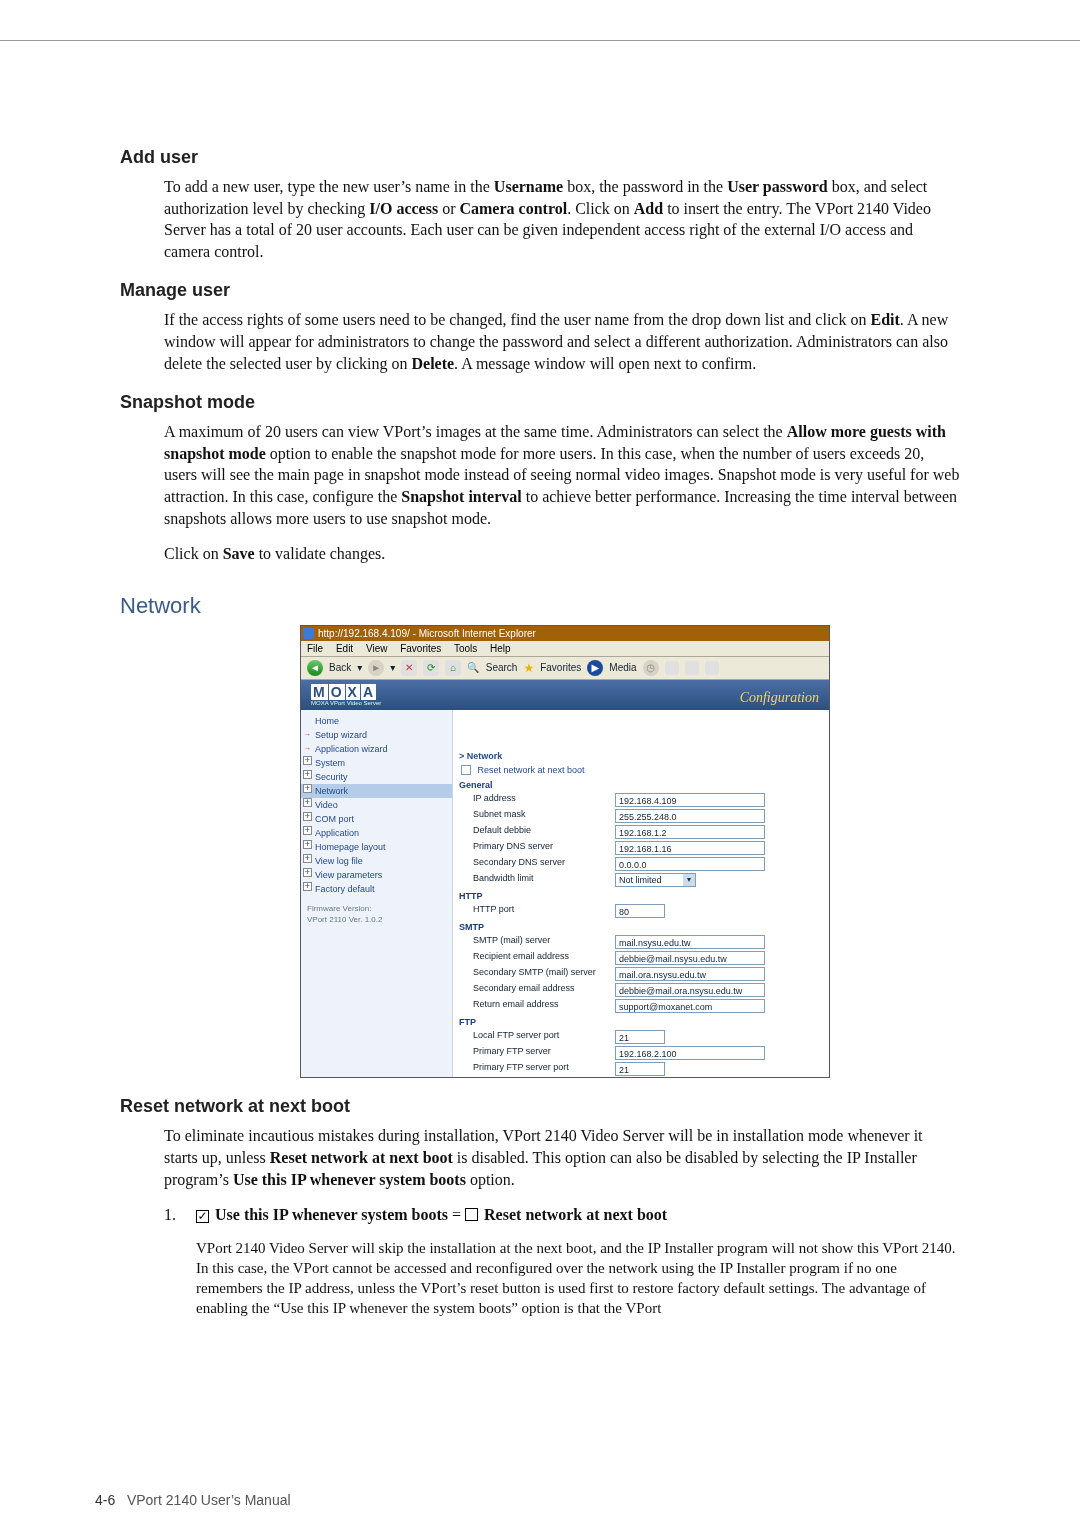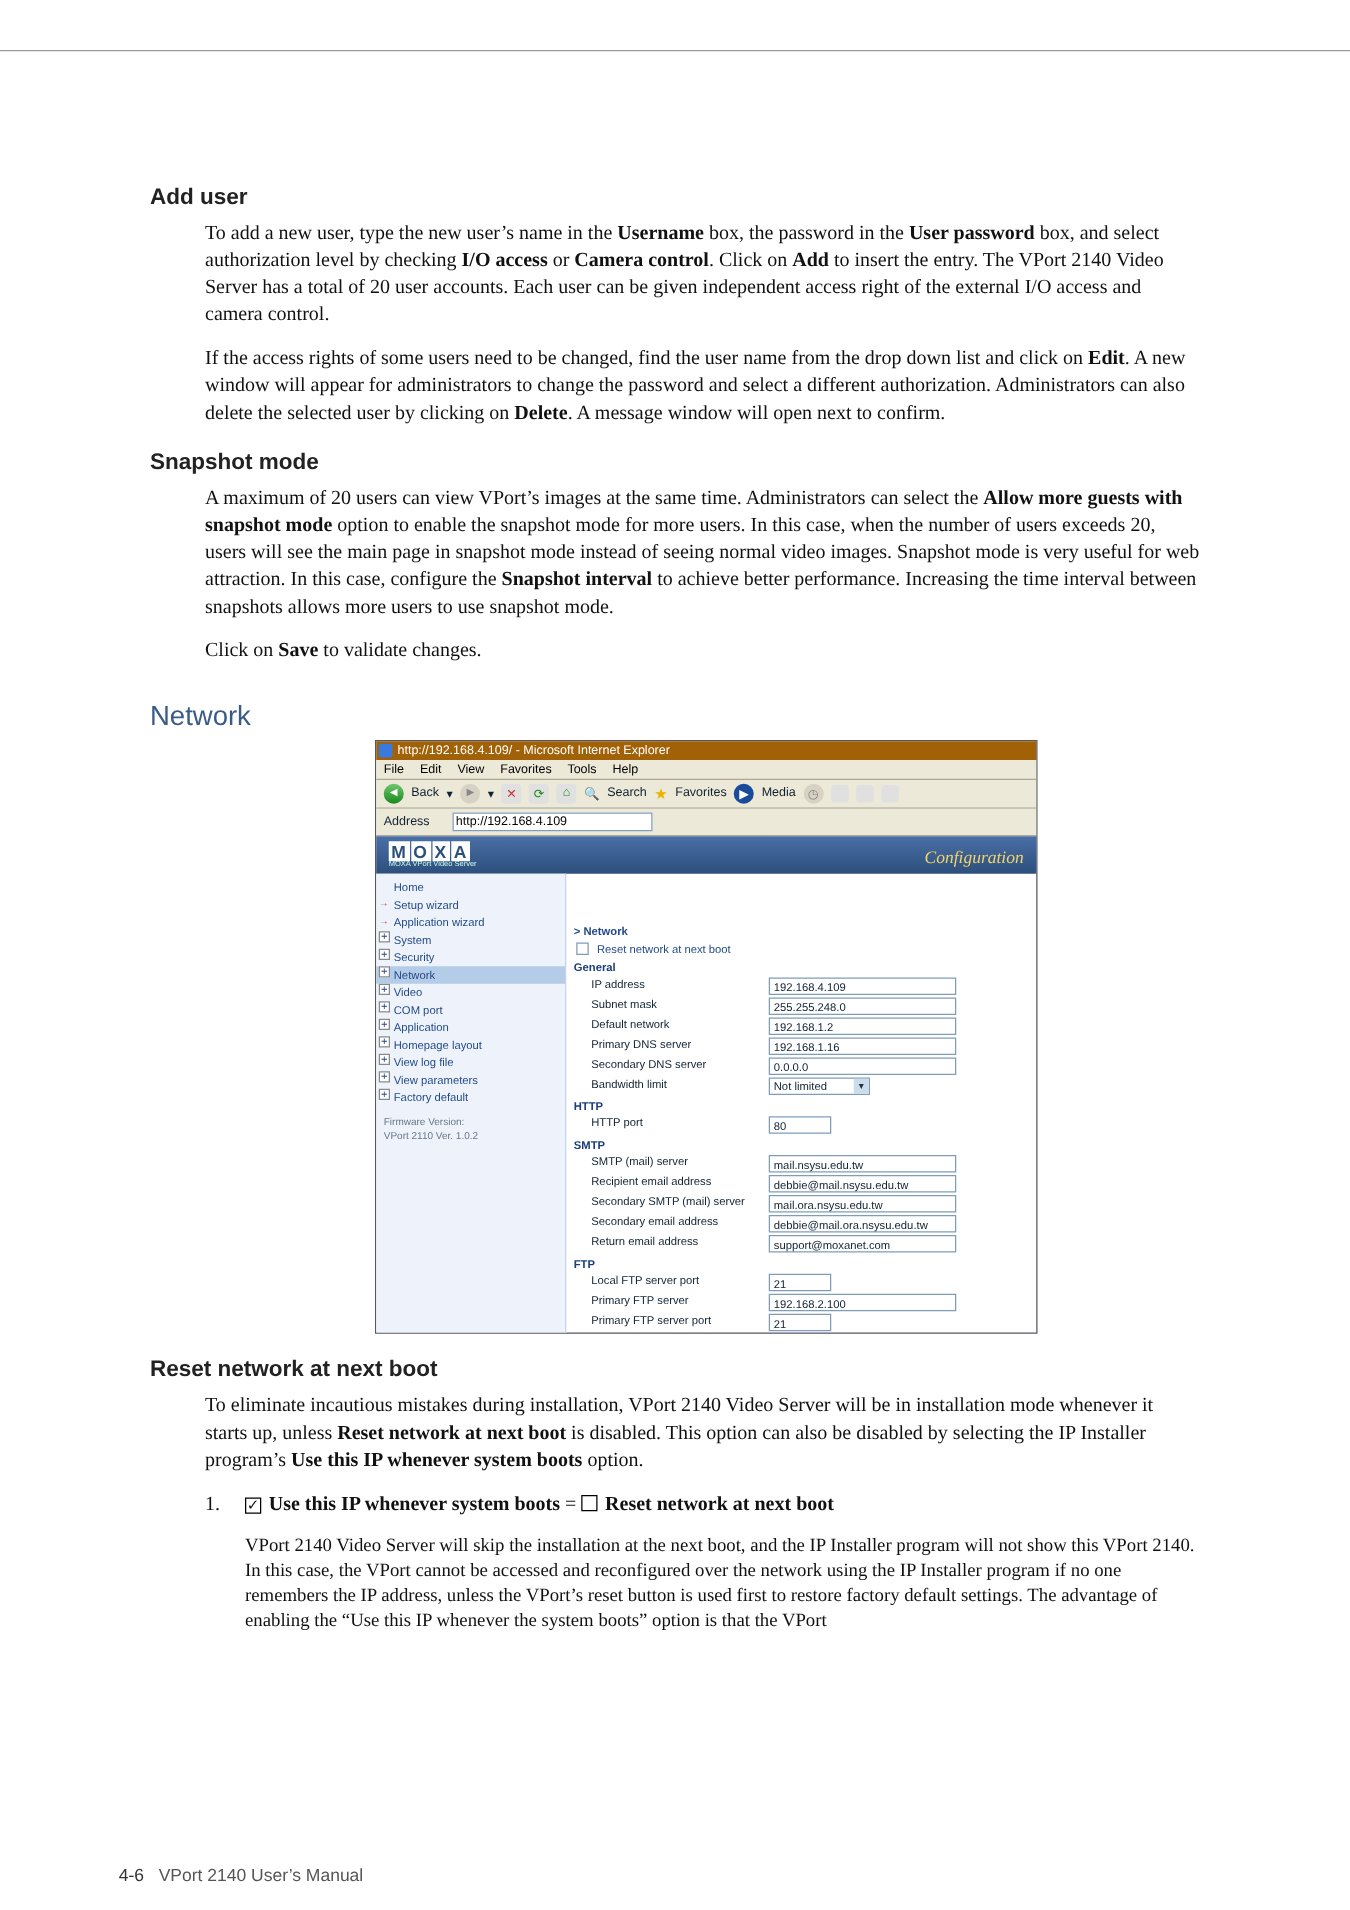--- a/index.html
+++ b/index.html
@@ -61,20 +61,21 @@
 </head>
 <body>
 
 <div class="page">
 
   <h3 class="sect">Add user</h3>
   <p class="body">
     To add a new user, type the new user’s name in the <b>Username</b> box, the password in the <b>User password</b> box, and select authorization level by checking <b>I/O access</b> or <b>Camera control</b>. Click on <b>Add</b> to insert the entry. The VPort 2140 Video Server has a total of 20 user accounts. Each user can be given independent access right of the external I/O access and camera control.
   </p>
 
+  <h3 class="sect">Manage user</h3>
   <p class="body">
     If the access rights of some users need to be changed, find the user name from the drop down list and click on <b>Edit</b>. A new window will appear for administrators to change the password and select a different authorization. Administrators can also delete the selected user by clicking on <b>Delete</b>. A message window will open next to confirm.
   </p>
 
   <h3 class="sect">Snapshot mode</h3>
   <p class="body">
     A maximum of 20 users can view VPort’s images at the same time. Administrators can select the <b>Allow more guests with snapshot mode</b> option to enable the snapshot mode for more users. In this case, when the number of users exceeds 20, users will see the main page in snapshot mode instead of seeing normal video images. Snapshot mode is very useful for web attraction. In this case, configure the <b>Snapshot interval</b> to achieve better performance. Increasing the time interval between snapshots allows more users to use snapshot mode.
   </p>
   <p class="body">
     Click on <b>Save</b> to validate changes.
@@ -108,25 +109,20 @@
       <span>Search</span>
       <span class="star">★</span>
       <span>Favorites</span>
       <span class="circ media-c">▶</span>
       <span>Media</span>
       <span class="circ fwd-c">◷</span>
       <span class="sl"></span>
       <span class="sl"></span>
       <span class="sl"></span>
     </div>
-    <div class="ie-addr">
-      <span>Address</span>
-      <span class="globe" style="width:10px;height:10px;"></span>
-      <input value="http://192.168.4.109" style="">
-    </div>
     <div class="banner">
       <div class="logo">
         <div class="m">
             <span>M</span>
             <span>O</span>
             <span>X</span>
             <span>A</span>
           </div>
         <div class="sub">MOXA VPort Video Server</div>
       </div>
@@ -159,21 +155,21 @@
         <div class="grp">General</div>
         <div class="row">
             <div class="lab">IP address</div>
             <div class="val">192.168.4.109</div>
           </div>
         <div class="row">
             <div class="lab">Subnet mask</div>
             <div class="val">255.255.248.0</div>
           </div>
         <div class="row">
-            <div class="lab">Default network</div>
+            <div class="lab">Default debbie</div>
             <div class="val">192.168.1.2</div>
           </div>
         <div class="row">
             <div class="lab">Primary DNS server</div>
             <div class="val">192.168.1.16</div>
           </div>
         <div class="row">
             <div class="lab">Secondary DNS server</div>
             <div class="val">0.0.0.0</div>
           </div>

